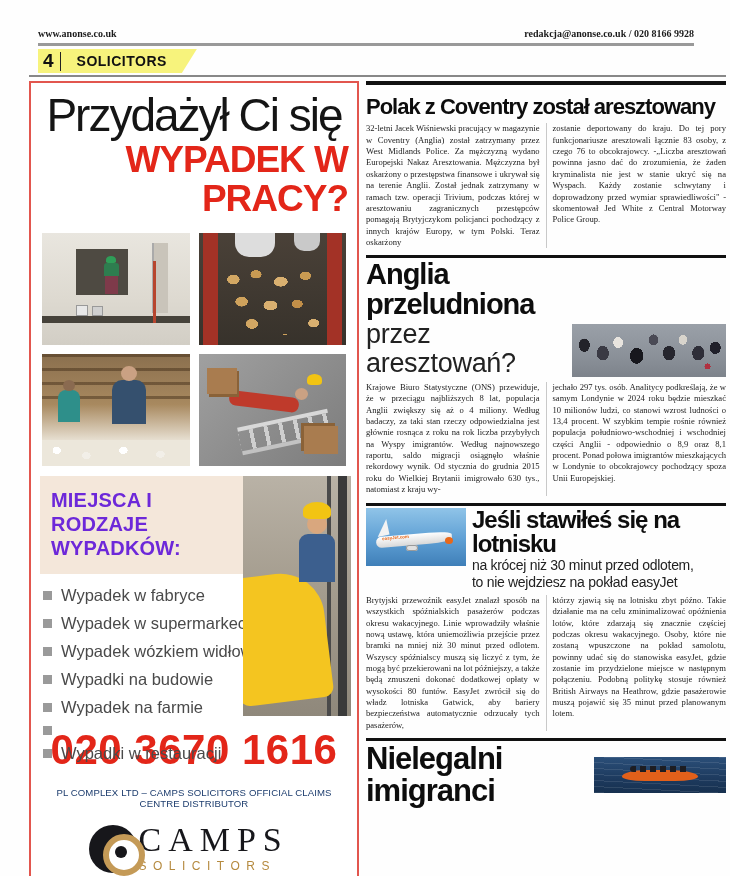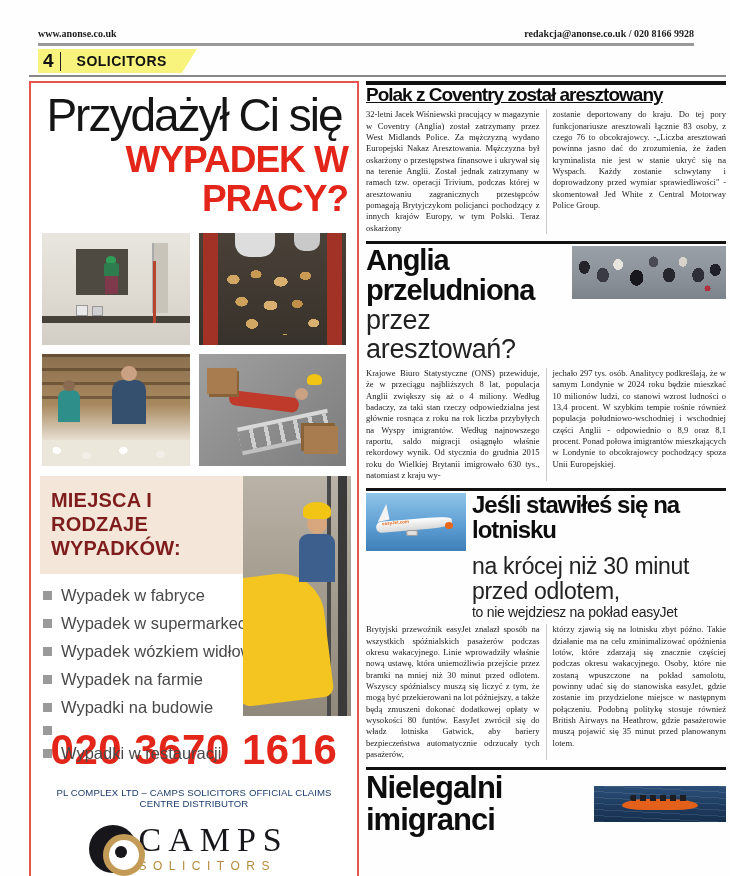--- a/index.html
+++ b/index.html
@@ -34,21 +34,21 @@
 .ph-painter { background:linear-gradient(180deg,#e9e6df 0%,#ddd9d0 60%,#d2cec5 100%); }
 .ph-potato { background:linear-gradient(180deg,#4a4138 0%,#37322b 100%); }
 .ph-warehouse { background:linear-gradient(180deg,#8a6f4e 0%,#a8895f 45%,#e9e2d5 78%,#f4f0e7 100%); }
 .ph-fallen { background:linear-gradient(135deg,#a0a0a0 0%,#8c8c8c 55%,#7c7c7c 100%); }
 
 
 .miejsca { position:relative; margin-top:10px; height:240px; }
 .forklift { position:absolute; right:-3px; top:0; width:108px; height:240px; overflow:hidden;
   background:linear-gradient(180deg,#b9b2a6 0%,#a59d8f 45%,#8f887b 100%); }
 .miejsca-head { background:#f4e7da; width:210px; padding:12px 8px 14px 11px; font-size:20px;
-  font-weight:bold; color:#7f1d1d; line-height:1.2; letter-spacing:.2px; }
+  font-weight:bold; color:#6d28d9; line-height:1.2; letter-spacing:.2px; }
 .acc-list { list-style:none; margin:12px 0 0 2px; }
 .acc-list li { display:flex; align-items:center; font-size:16.5px; color:#4a4a4a; margin-bottom:9px; }
 .bullet { width:9px; height:9px; background:#9a9a9a; margin:0 9px 0 1px; flex:none; }
 
 .phone { color:#e32619; font-weight:bold; font-size:42px; text-align:center; letter-spacing:.5px; margin-top:10px; }
 .dist { color:#1d3d6e; font-weight:normal; font-size:9.6px; text-align:center; margin-top:13px; letter-spacing:.1px; }
 .logo { display:flex; align-items:flex-start; justify-content:center; margin-top:14px; }
 .logo-mark { width:48px; height:48px; border-radius:50%; background:#17171b; position:relative; flex:none; margin:2px 0 0 0; }
 .logo-mark::after { content:""; position:absolute; left:14px; top:9px; width:30px; height:30px;
   border-radius:50%; background:#fff; border:6px solid #c49a57; }
@@ -196,25 +196,25 @@
             <li>
               <span class="bullet"></span>
               <span>Wypadek w supermarkecie</span>
             </li>
             <li>
               <span class="bullet"></span>
               <span>Wypadek wózkiem widłowym</span>
             </li>
             <li>
               <span class="bullet"></span>
+              <span>Wypadki na budowie</span>
+            </li>
+            <li>
+              <span class="bullet"></span>
               <span>Wypadek na farmie</span>
-            </li>
-            <li>
-              <span class="bullet"></span>
-              <span>Wypadki na budowie</span>
             </li>
             <li>
               <span class="bullet"></span>
             </li>
             <li>
               <span class="bullet"></span>
               <span>Wypadki w restauracji</span>
             </li>
           </ul>
       </div>
@@ -230,30 +230,30 @@
           <div class="logo-sub2">OFFICIAL CLAIMS CENTRE</div>
           
         </div>
       </div>
     </div>
 
     <div class="news">
 
       <div>
         <div class="art-rule"></div>
-        <div class="hl-bold" style="font-size:19px;margin-top:0;text-decoration:underline;">Polak z Coventry został aresztowany</div>
+        <div class="hl-bold" style="font-size:22px;margin-top:11px;">Polak z Coventry został aresztowany</div>
         <div class="body2" style="min-height:60px;">
           <span>32-letni Jacek Wiśniewski pracujący w magazynie w Coventry (Anglia) został zatrzymany przez West Midlands Police. Za mężczyzną wydano Europejski Nakaz Aresztowania. Mężczyzna był oskarżony o przestępstwa finansowe i ukrywał się na terenie Anglii. Został jednak zatrzymany w ramach tzw. operacji Trivium, podczas której w aresztowaniu zagranicznych przestępców pomagają Brytyjczykom policjanci pochodzący z innych krajów Europy, w tym Polski. Teraz oskarżony</span>
           <span style="display:block;">zostanie deportowany do kraju. Do tej pory funkcjonariusze aresztowali łącznie 83 osoby, z czego 76 to obcokrajowcy. -„Liczba aresztowań powinna jasno dać do zrozumienia, że żaden kryminalista nie jest w stanie ukryć się na Wyspach. Każdy zostanie schwytany i doprowadzony przed wymiar sprawiedliwości" - skomentował Jed White z Central Motorway Police Group.</span>
         </div>
       </div>
 
       <div>
         <div class="art-rule mid"></div>
-        <div class="head-flex" style="margin-top:2px;">
+        <div class="head-flex" style="margin-top:2px;align-items:flex-end;">
           <div style="flex:1;min-width:0;">
             <div class="hl-bold" style="font-size:29px;">Anglia przeludniona</div>
             <div class="hl-light" style="font-size:27px;margin-top:1px;">przez aresztowań?</div>
           </div>
           <div class="crowd-photo"></div>
         </div>
         <div class="body2" style="min-height:58px;">
           <span>Krajowe Biuro Statystyczne (ONS) przewiduje, że w przeciągu najbliższych 8 lat, populacja Anglii zwiększy się aż o 4 miliony. Według badaczy, za taki stan rzeczy odpowiedzialna jest głównie rosnąca z roku na rok liczba przybyłych na Wyspy imigrantów. Według najnowszego raportu, saldo migracji osiągnęło właśnie rekordowy wynik. Od stycznia do grudnia 2015 roku do Wielkiej Brytanii imigrowało 630 tys., natomiast z kraju wy-</span>
           <span style="display:block;">jechało 297 tys. osób. Analitycy podkreślają, że w samym Londynie w 2024 roku będzie mieszkać 10 milionów ludzi, co stanowi wzrost ludności o 13,4 procent. W szybkim tempie rośnie również populacja południowo-wschodniej i wschodniej części Anglii - odpowiednio o 8,9 oraz 8,1 procent. Ponad połowa imigrantów mieszkających w Londynie to obcokrajowcy pochodzący spoza Unii Europejskiej.</span>
         </div>
@@ -264,21 +264,21 @@
         <div class="head-flex" style="margin-top:2px;">
           <div class="easyjet-photo">
             <div class="pl-tail"></div>
             <div class="pl-fus"></div>
             <div class="pl-eng"></div>
             <div class="pl-nose"></div>
             <div class="pl-logo">easyJet.com</div>
           </div>
           <div style="flex:1;min-width:0;">
             <div class="hl-bold" style="font-size:24px;">Jeśli stawiłeś się na lotnisku</div>
-            <div class="hl-light" style="font-size:23px;margin-top:12px;">na krócej niż 30 minut przed odlotem,</div>
+            <div class="hl-light" style="font-size:14px;margin-top:2px;">na krócej niż 30 minut przed odlotem,</div>
             <div class="hl-light" style="font-size:14px;margin-top:2px;">to nie wejdziesz na pokład easyJet</div>
           </div>
         </div>
         <div class="body2" style="min-height:66px;">
           <span>Brytyjski przewoźnik easyJet znalazł sposób na wszystkich spóźnialskich pasażerów podczas okresu wakacyjnego. Linie wprowadziły właśnie nową ustawę, która uniemożliwia przejście przez bramki na mniej niż 30 minut przed odlotem. Wszyscy spóźnialscy muszą się liczyć z tym, że mogą być przekierowani na lot późniejszy, a także będą zmuszeni dokonać dodatkowej opłaty w wysokości 80 funtów. EasyJet zwrócił się do władz lotniska Gatwick, aby bariery bezpieczeństwa automatycznie odrzucały tych pasażerów,</span>
           <span style="display:block;">którzy zjawią się na lotnisku zbyt późno. Takie działanie ma na celu zminimalizować opóźnienia lotów, które zdarzają się znacznie częściej podczas okresu wakacyjnego. Osoby, które nie zostaną wpuszczone na pokład samolotu, powinny udać się do stanowiska easyJet, gdzie zostanie im przydzielone miejsce w następnym połączeniu. Podobną politykę stosuje również British Airways na Heathrow, gdzie pasażerowie muszą pojawić się 35 minut przed planowanym lotem.</span>
         </div>
       </div>
 
       <div>

